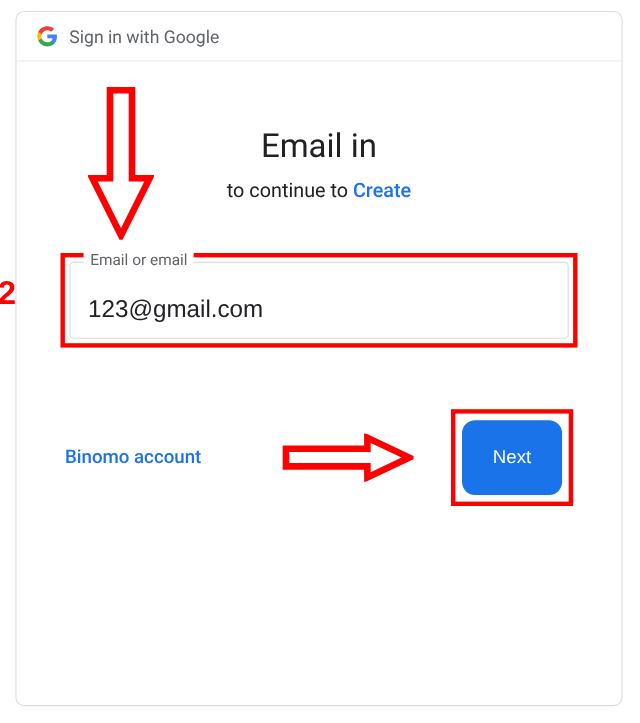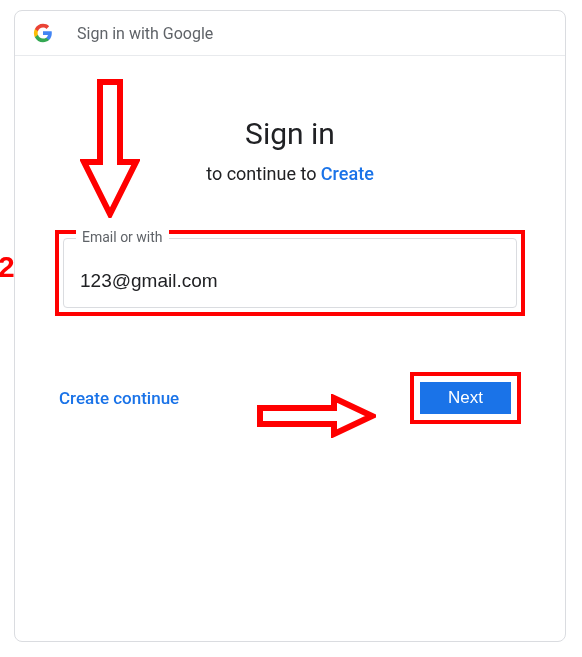--- a/index.html
+++ b/index.html
@@ -18,21 +18,21 @@
     top: 10px;
     width: 552px;
     height: 632px;
     border: 1px solid #dadce0;
     border-radius: 8px;
     background: #fff;
   }
   .card-header {
     display: flex;
     align-items: center;
-    gap: 24px;
+    gap: 10px;
     padding: 12px 18px;
     border-bottom: 1px solid #e8eaed;
   }
   .google-logo { width: 20px; height: 20px; }
   .header-text { font-size: 16px; color: #5f6368; }
   .content { padding: 36px 40px 0 40px; text-align: center; }
   .sign-in-title {
     font-size: 30px;
     font-weight: 400;
     color: #202124;
@@ -61,21 +61,21 @@
     padding: 0 6px;
     font-size: 14px;
     color: #5f6368;
   }
   .field-input {
     width: 100%;
     height: 100%;
     border: none;
     outline: none;
     padding: 16px 16px 0 16px;
-    font-size: 19px;
+    font-size: 22px;
     color: #202124;
     background: transparent;
   }
   .link {
     color: #1a73e8;
     font-size: 17px;
     font-weight: 500;
     text-align: left;
     display: block;
     text-decoration: none;
@@ -87,22 +87,22 @@
     justify-content: space-between;
     align-items: center;
     margin-top: 56px;
     padding: 0 4px;
   }
   .next-wrap { border: 4px solid #ff0000; padding: 6px; }
   .next-btn {
     background: #1a73e8;
     color: #fff;
     border: none;
-    border-radius: 0;
-    padding: 6px 28px;
+    border-radius: 12px;
+    padding: 24px 28px;
     font-size: 17px;
     font-weight: 500;
     cursor: pointer;
   }
   
   .anno-num {
     position: absolute;
     left: -2px;
     top: 250px;
     color: #ff0000;
@@ -136,35 +136,35 @@
     <svg class="google-logo" viewBox="0 0 48 48">
       <path fill="#4285F4" d="M45.1 24.5c0-1.6-.1-3.1-.4-4.5H24v8.5h11.8c-.5 2.8-2 5.1-4.4 6.7v5.6h7.1c4.2-3.9 6.6-9.6 6.6-16.3z"></path>
       <path fill="#34A853" d="M24 46c5.9 0 10.9-2 14.5-5.3l-7.1-5.6c-2 1.3-4.5 2.1-7.4 2.1-5.7 0-10.5-3.8-12.2-9H4.5v5.7C8.1 41 15.4 46 24 46z"></path>
       <path fill="#FBBC05" d="M11.8 28.2c-.4-1.3-.7-2.7-.7-4.2s.3-2.9.7-4.2v-5.7H4.5C3 17.3 2.1 20.6 2.1 24s.9 6.7 2.4 9.9l7.3-5.7z"></path>
       <path fill="#EA4335" d="M24 10.8c3.2 0 6.1 1.1 8.4 3.3l6.3-6.3C34.9 4 29.9 2 24 2 15.4 2 8.1 7 4.5 14.1l7.3 5.7c1.7-5.2 6.5-9 12.2-9z"></path>
     </svg>
     <span class="header-text">Sign in with Google</span>
   </div>
 
   <div class="content">
-    <h1 class="sign-in-title">Sign in</h1>
+    <h1 class="sign-in-title">Email in</h1>
     <div class="subtitle">
       <span>to continue to </span><span class="app-name">Create</span>
     </div>
 
     <div class="field-wrap">
       <div class="field">
-        <span class="field-label">Email or with</span>
+        <span class="field-label">Email or email</span>
         <input class="field-input" type="text" value="123@gmail.com" style="">
       </div>
     </div>
 
 
     <div class="actions">
-      <a class="link">Create continue</a>
+      <a class="link">Binomo account</a>
       <div class="next-wrap">
         <button class="next-btn">Next</button>
       </div>
     </div>
   </div>
 </div>
 
 <div class="anno-num">2</div>
 
 <svg class="anno-arrow-down" viewBox="0 0 60 140">

